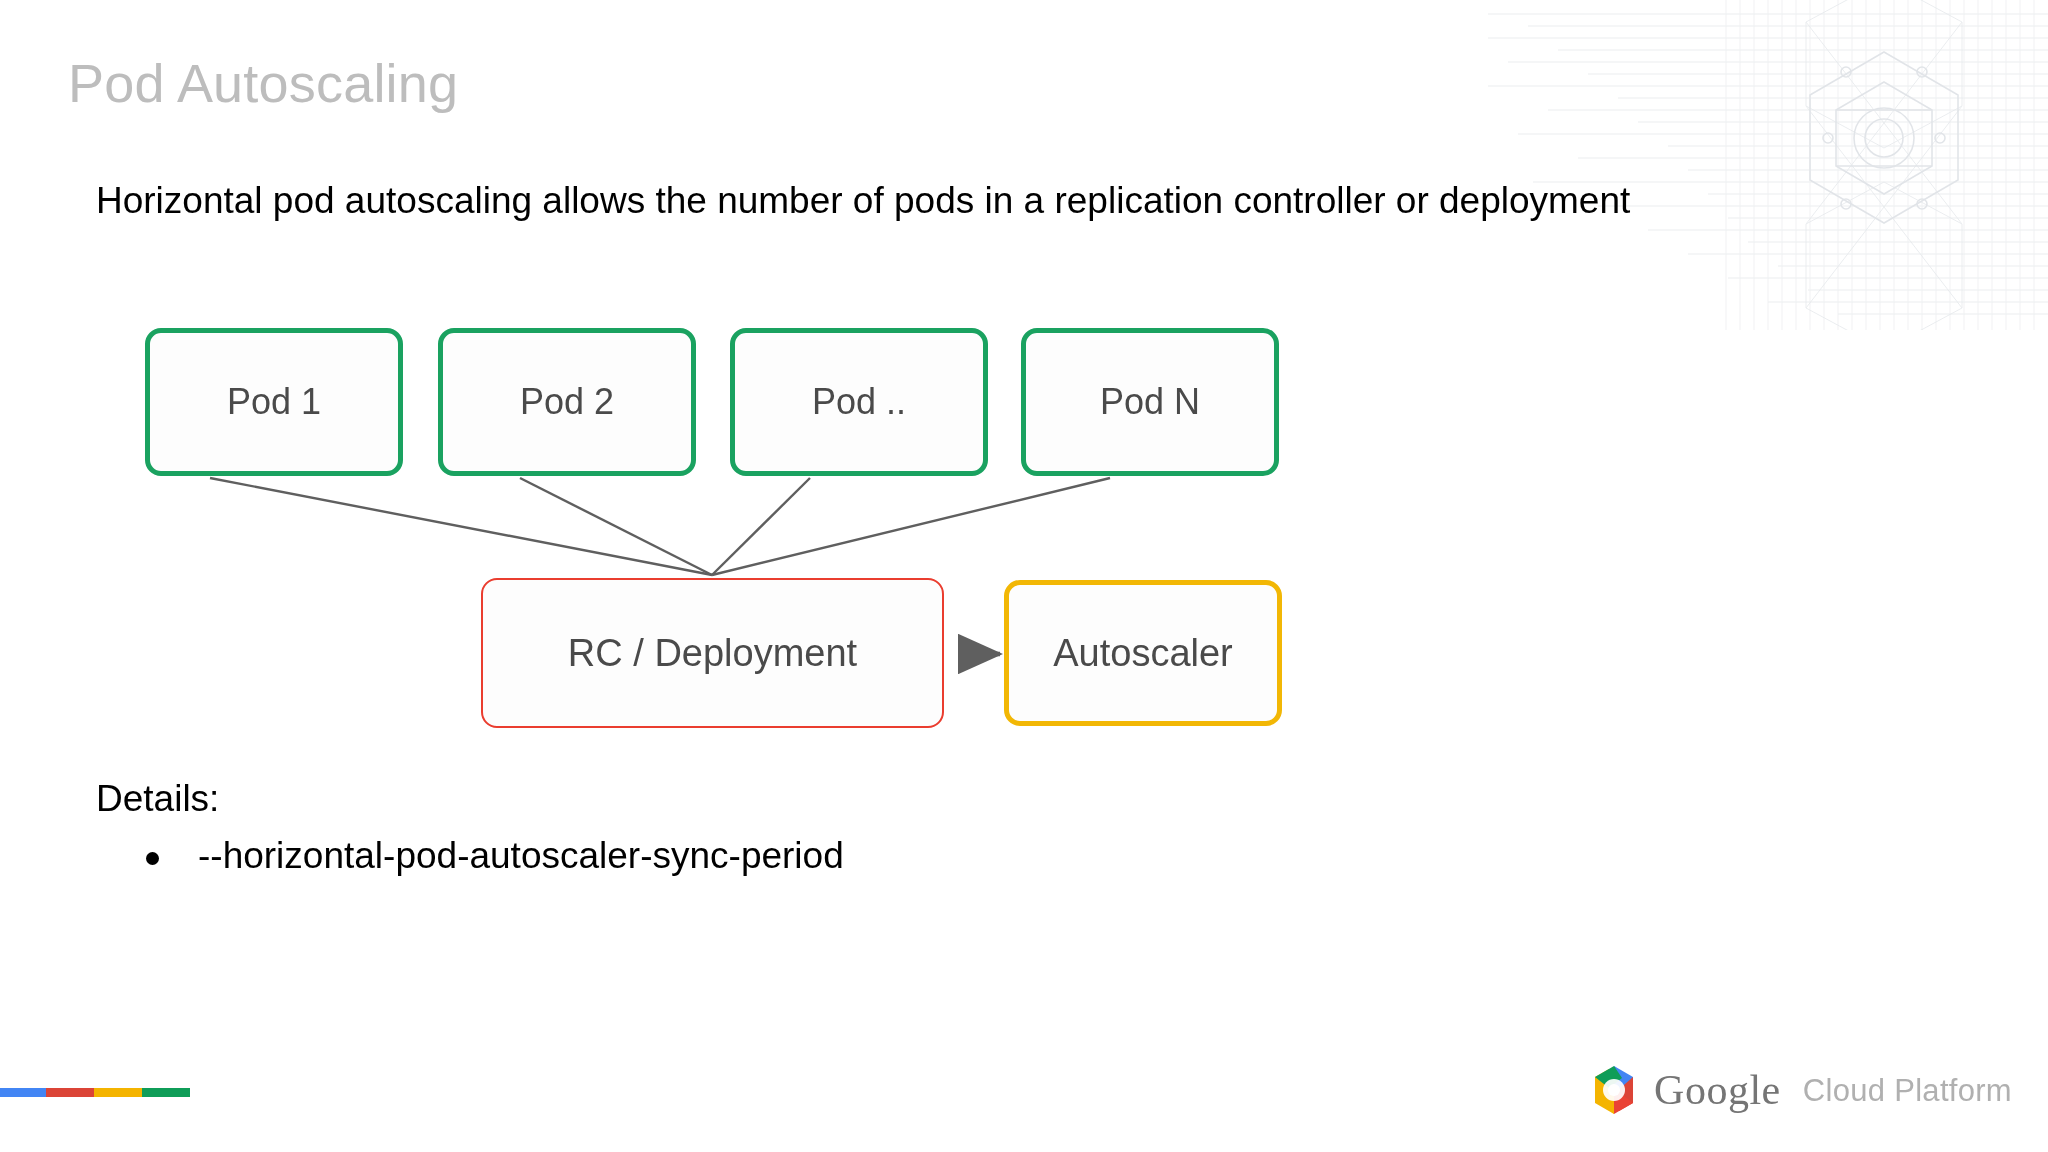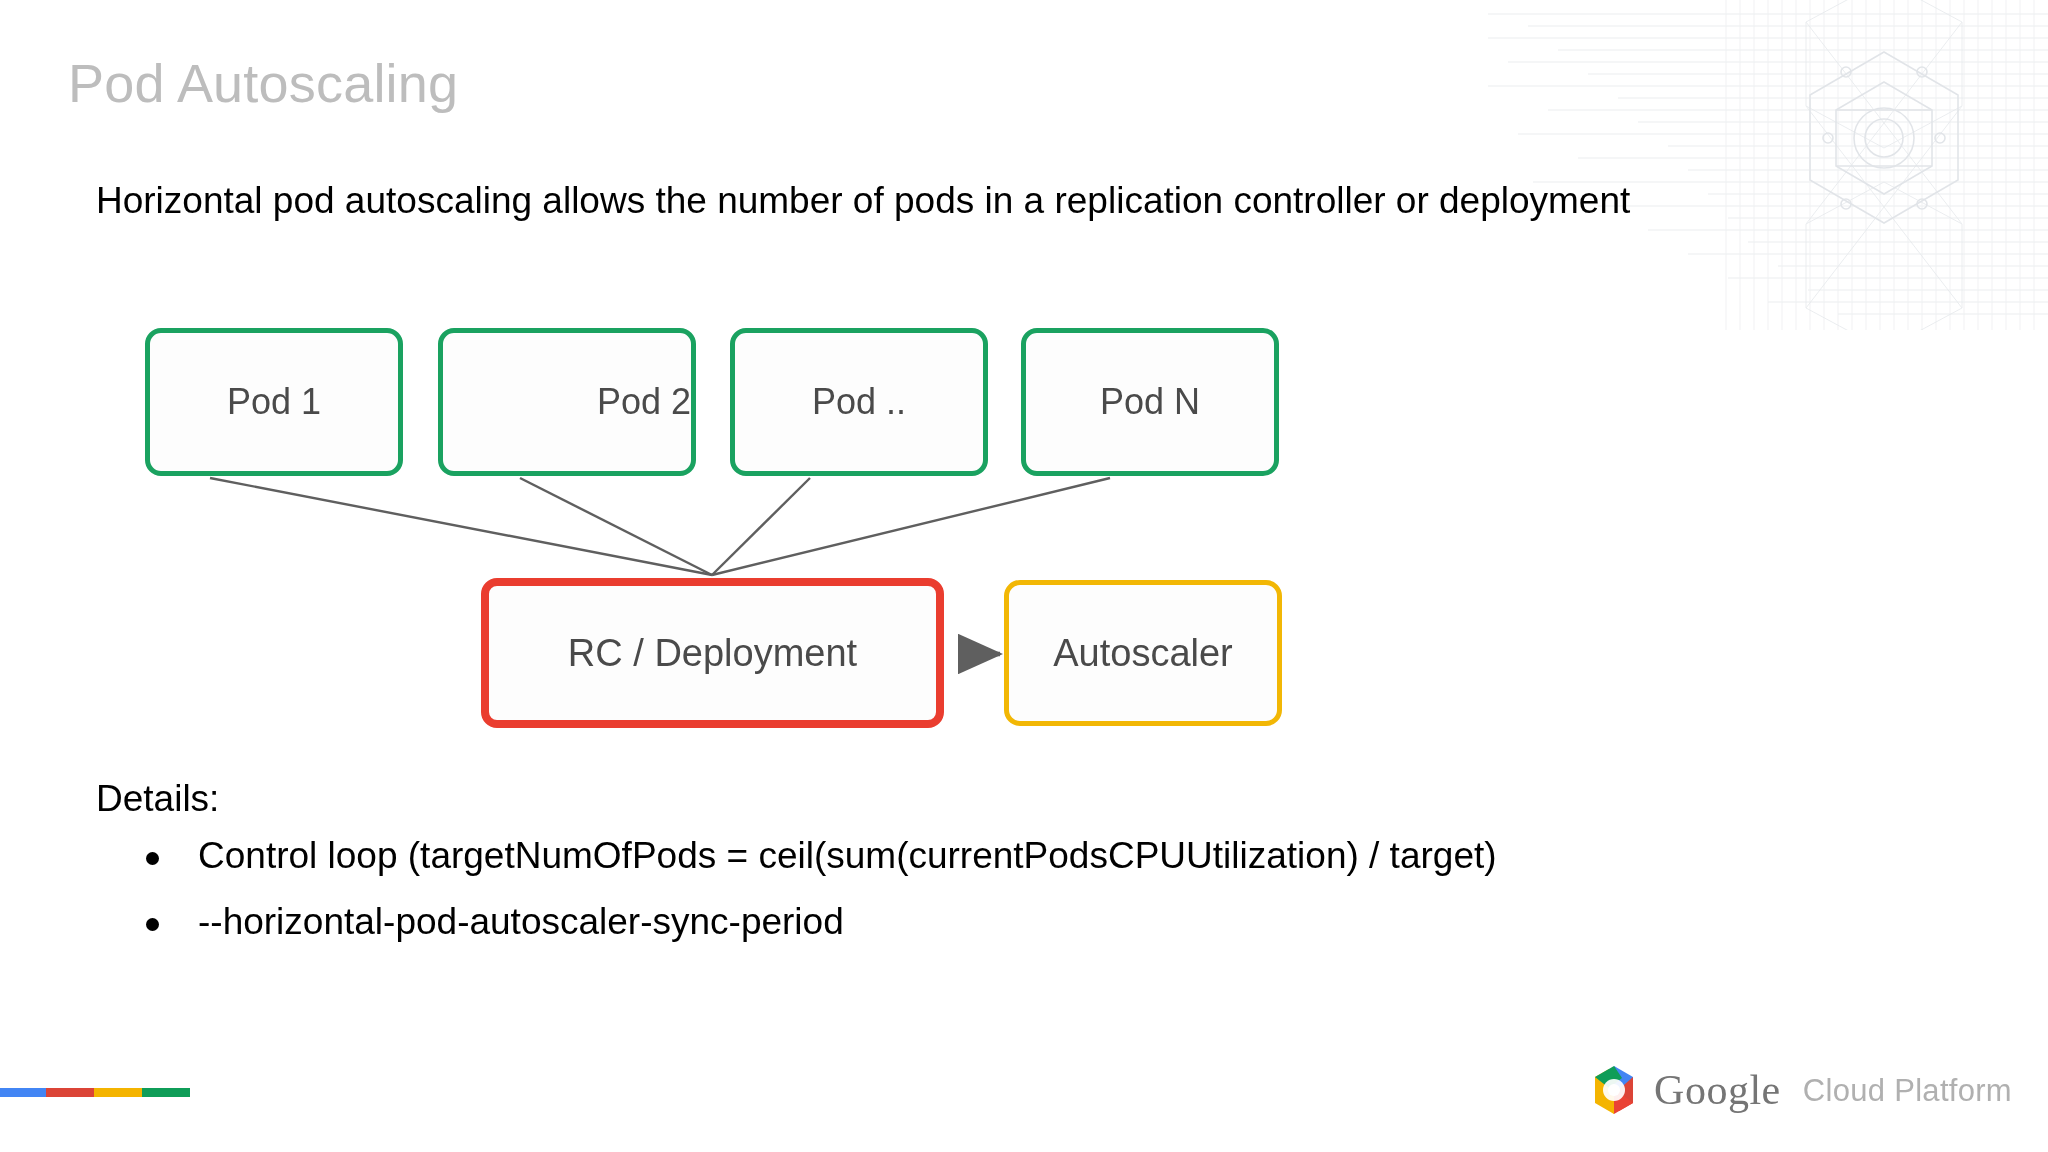--- a/index.html
+++ b/index.html
@@ -86,21 +86,21 @@
   #node-pod-1 { left: 145px; }
   #node-pod-2 { left: 438px; }
   #node-pod-3 { left: 730px; }
   #node-pod-4 { left: 1021px; }
 
   #node-rc {
     left: 481px;
     top: 260px;
     width: 463px;
     height: 150px;
-    border: 8px solid #c4b5fd;
+    border: 2px solid #c4b5fd;
     font-size: 38px;
   }
   #node-autoscaler {
     left: 1004px;
     top: 262px;
     width: 278px;
     height: 146px;
     border: 5px solid #f2b705;
     font-size: 38px;
   }
@@ -281,45 +281,41 @@
         <line x1="520" y1="160" x2="712" y2="257"></line>
         <line x1="810" y1="160" x2="712" y2="257"></line>
         <line x1="1110" y1="160" x2="712" y2="257"></line>
       </g>
       <line x1="1000" y1="336" x2="958" y2="336" stroke="#5f5f5f" stroke-width="4.5" marker-end="url(#arrowhead-left)"></line>
     </svg>
 
     <div class="node pod" id="node-pod-1" style="border-color: rgb(26, 162, 96); color: rgb(74, 74, 74);">
       <span>Pod 1</span>
     </div>
-    <div class="node pod" id="node-pod-2" style="border-color: rgb(26, 162, 96); color: rgb(74, 74, 74); justify-content: flex-end;">
+    <div class="node pod" id="node-pod-2" style="border-color: rgb(26, 162, 96); color: rgb(74, 74, 74);">
       <span>Pod 2</span>
     </div>
     <div class="node pod" id="node-pod-3" style="border-color: rgb(26, 162, 96); color: rgb(74, 74, 74);">
       <span>Pod ..</span>
     </div>
     <div class="node pod" id="node-pod-4" style="border-color: rgb(26, 162, 96); color: rgb(74, 74, 74);">
       <span>Pod N</span>
     </div>
 
     <div class="node" id="node-rc" style="border-color: rgb(234, 61, 47); color: rgb(74, 74, 74);">
       <span>RC / Deployment</span>
     </div>
     <div class="node" id="node-autoscaler" style="border-color: rgb(242, 183, 5); color: rgb(74, 74, 74);">
       <span>Autoscaler</span>
     </div>
   </div>
 
   <div id="details">
     <div id="details-label">Details:</div>
     <ul id="bullets">
-      <li>
-        <span class="dot"></span>
-        <span>Control loop (targetNumOfPods = ceil(sum(currentPodsCPUUtilization) / target)</span>
-      </li>
       <li>
         <span class="dot"></span>
         <span>--horizontal-pod-autoscaler-sync-period</span>
       </li>
     </ul>
   </div>
 
   <div id="color-bar">
     <span class="cb-blue" style="background: rgb(66, 133, 244);"></span>
     <span class="cb-red" style="background: rgb(219, 68, 55);"></span>

